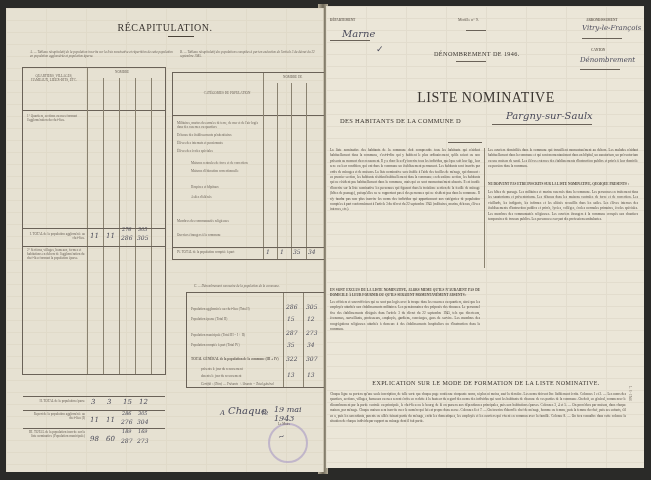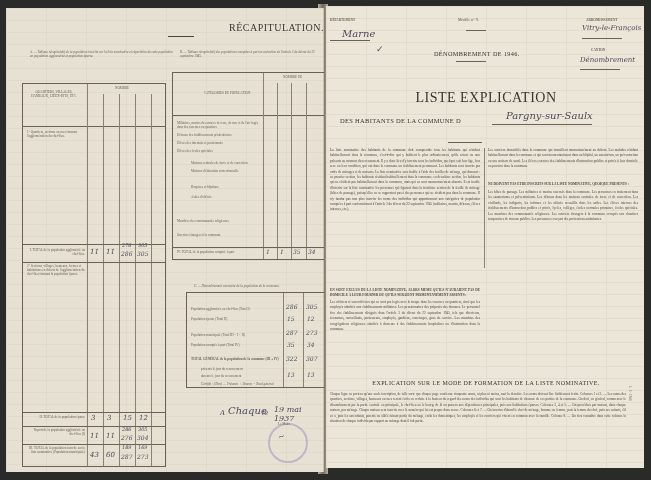--- a/index.html
+++ b/index.html
@@ -3,21 +3,21 @@
 <meta charset="utf-8">
 <style>
 *{box-sizing:border-box;margin:0;padding:0}
 body{width:651px;height:480px;background:#2a2a28;overflow:hidden;position:relative;font-family:"Liberation Serif",serif;color:#3a3530}
 .page{position:absolute;background:#e9e4d6;}
 #left{left:6px;top:8px;width:318px;height:464px;background:#e6e1d2;border-right:1px solid #c9c2b0}
 #right{left:326px;top:6px;width:318px;height:462px;background:#ebe6d8}
 .gutter{position:absolute;left:318px;top:4px;width:10px;height:470px;background:linear-gradient(90deg,#b8b09c,#6e6858,#b8b09c)}
 .grid{position:absolute;inset:0;background-image:linear-gradient(#d9d2c0 1px,transparent 1px),linear-gradient(90deg,#d9d2c0 1px,transparent 1px);background-size:100% 12px,40px 100%;opacity:.45}
 .abs{position:absolute}
-.title{font-size:10px;letter-spacing:.5px;text-align:right}
+.title{font-size:10px;letter-spacing:.5px;text-align:center}
 .small{font-size:4px;line-height:5px;color:#5a5248}
 .tiny{font-size:3.3px;line-height:4.2px;color:#6a6258}
 .box{position:absolute;border:1px solid #6a6258}
 .hr{position:absolute;height:1px;background:#6a6258}
 .vr{position:absolute;width:1px;background:#8a8270}
 .red{color:#c0392b;font-family:"DejaVu Sans",sans-serif;font-style:italic}
 .ink{font-family:"DejaVu Serif",serif;font-style:italic;color:#4a4a5a}
 .cell{position:absolute;font-size:7px;font-family:"DejaVu Serif",serif;font-style:italic;color:#4a4a58}
 .txtblock{position:absolute;font-size:3.4px;line-height:5.4px;color:#4e473e;text-align:justify;overflow:hidden}
 .stamp{position:absolute;border:2px solid #a99ac4;border-radius:50%;opacity:.6}
@@ -29,21 +29,21 @@
 
 <div id="left" class="page">
   <div class="grid"></div>
 
   <div class="abs title" style="left:0;width:318px;top:14px;font-size:10px">RÉCAPITULATION.</div>
   <div class="hr" style="left:162px;top:28px;width:26px;background:#4a4338"></div>
 
   <div class="abs tiny" style="left:24px;top:42px;width:145px;font-style:italic">A. — Tableau récapitulatif de la population inscrite sur la liste nominative et répartition de cette population en population agglomérée et population éparse.</div>
   <div class="abs tiny" style="left:174px;top:42px;width:140px;font-style:italic">B. — Tableau récapitulatif des populations comptées à part en exécution de l'article 3 du décret du 22 septembre 1945.</div>
 
-  <div class="box" style="left:16px;top:75px;width:144px;height:384px;border-width:1.5px">
+  <div class="box" style="left:16px;top:59px;width:144px;height:308px;border-width:1.5px">
     <div class="abs tiny" style="left:6px;top:6px;width:50px;text-align:center">QUARTIERS, VILLAGES, HAMEAUX, LIEUX-DITS, ETC.</div>
     <div class="abs tiny" style="left:92px;top:2px">NOMBRE</div>
     <div class="hr" style="left:0;right:0;top:42px"></div>
     <div class="vr" style="left:64px;top:0;bottom:0"></div>
     <div class="vr" style="left:80px;top:10px;bottom:0"></div>
     <div class="vr" style="left:96px;top:10px;bottom:0"></div>
     <div class="vr" style="left:112px;top:10px;bottom:0"></div>
     <div class="vr" style="left:128px;top:10px;bottom:0"></div>
     <div class="abs tiny" style="left:4px;top:46px;width:58px">1° Quartiers, sections ou rues formant l'agglomération du chef-lieu.</div>
 
@@ -67,21 +67,21 @@
     <div class="hr" style="left:0;right:0;top:342px"></div>
     <div class="abs tiny" style="left:4px;top:344px;width:58px;text-align:right">Report de la population agglomérée au chef-lieu (I)</div>
     <div class="cell" style="left:67px;top:348px">11</div>
     <div class="cell" style="left:83px;top:348px">11</div>
     <div class="cell" style="left:98px;top:350px;font-size:6px">276</div>
     <div class="cell red" style="left:99px;top:342px;font-size:5px">286</div>
     <div class="cell" style="left:114px;top:350px;font-size:6px">304</div>
     <div class="cell red" style="left:115px;top:342px;font-size:5px">305</div>
     <div class="hr" style="left:0;right:0;top:360px"></div>
     <div class="abs tiny" style="left:4px;top:362px;width:58px;text-align:right">III. TOTAL de la population inscrite sur la liste nominative (Population municipale)</div>
-    <div class="cell" style="left:67px;top:367px">43</div>
+    <div class="cell" style="left:67px;top:367px">98</div>
     <div class="cell" style="left:83px;top:367px">60</div>
     <div class="cell" style="left:98px;top:369px;font-size:6px">287</div>
     <div class="cell red" style="left:99px;top:360px;font-size:5px">189</div>
     <div class="cell" style="left:114px;top:369px;font-size:6px">273</div>
     <div class="cell red" style="left:115px;top:360px;font-size:5px">169</div>
   </div>
 
   <div class="box" style="left:166px;top:64px;width:152px;height:188px;border-width:1.5px;border-right:none">
     <div class="abs tiny" style="left:24px;top:18px;width:60px;text-align:center">CATÉGORIES DE POPULATION</div>
     <div class="abs tiny" style="left:110px;top:2px">NOMBRE DE</div>
@@ -130,21 +130,21 @@
     <div class="abs tiny" style="left:14px;top:74px;width:80px">présents le jour du recensement</div>
     <div class="abs tiny" style="left:14px;top:81px;width:80px">absents le jour du recensement</div>
     <div class="cell" style="left:100px;top:78px;font-size:6px">13</div>
     <div class="cell" style="left:120px;top:78px;font-size:6px">13</div>
     <div class="abs tiny" style="left:14px;top:89px;width:80px;font-style:italic">Certifié : (Titre) — Présents + Absents = Total général</div>
   </div>
 
   <div class="abs ink" style="left:214px;top:401px;font-size:7px">A</div>
   <div class="abs ink" style="left:222px;top:397px;font-size:10px">Chaque</div>
   <div class="abs ink" style="left:256px;top:401px;font-size:7px">le</div>
-  <div class="abs ink" style="left:268px;top:397px;font-size:8px">19 mai 1937</div>
+  <div class="abs ink" style="left:268px;top:397px;font-size:8px">19 mai 1943</div>
   <div class="stamp" style="left:262px;top:415px;width:40px;height:40px"></div>
   <div class="abs tiny" style="left:272px;top:414px">Le Maire</div>
   <div class="abs ink" style="left:272px;top:424px;font-size:8px;transform:rotate(-15deg)">~</div>
 </div>
 
 <div id="right" class="page">
   <div class="grid"></div>
 
   <div class="abs tiny" style="left:4px;top:12px;font-weight:bold">DÉPARTEMENT</div>
   <div class="abs ink" style="left:16px;top:22px;font-size:10px">Marne</div>
@@ -158,21 +158,21 @@
   <div class="hr" style="left:256px;top:32px;width:40px"></div>
 
   <div class="abs" style="left:50px;top:38px;font-size:9px;color:#4a4a5a">✓</div>
   <div class="abs" style="left:108px;top:44px;font-size:6.2px;letter-spacing:.4px">DÉNOMBREMENT DE 1946.</div>
   <div class="hr" style="left:130px;top:55px;width:30px"></div>
 
   <div class="abs tiny" style="left:265px;top:42px;font-weight:bold">CANTON</div>
   <div class="abs ink" style="left:254px;top:50px;font-size:7px">Dénombrement</div>
   <div class="hr" style="left:254px;top:63px;width:40px"></div>
 
-  <div class="abs" style="left:0;width:320px;top:84px;text-align:center;font-size:14px;letter-spacing:.5px">LISTE EXPLICATION</div>
+  <div class="abs" style="left:0;width:320px;top:84px;text-align:center;font-size:14px;letter-spacing:.5px">LISTE NOMINATIVE</div>
   <div class="abs" style="left:14px;top:111px;font-size:6.5px;letter-spacing:.3px">DES HABITANTS DE LA COMMUNE D</div>
   <div class="abs ink" style="left:180px;top:104px;font-size:10px">Pargny-sur-Saulx</div>
   <div class="hr" style="left:166px;top:118px;width:100px"></div>
   <div class="hr" style="left:122px;top:136px;width:34px"></div>
 
   <div class="txtblock" style="left:4px;top:142px;width:150px;height:112px">
     <span>La liste nominative des habitants de la commune doit comprendre tous les habitants qui résident habituellement dans la commune, c'est-à-dire qui y habitent le plus ordinairement, qu'ils soient ou non présents au moment du recensement. Il y a donc lieu d'y inscrire tous les individus, quel que soit leur âge, leur sexe ou leur condition, qui ont dans la commune un établissement permanent. Les habitants sont inscrits par ordre de ménages et de maisons. La liste nominative sera établie à l'aide des feuilles de ménage, qui donnent : en premier section, les habitants résidant habituellement dans la commune; en deuxième section, les habitants qui ne résident pas habituellement dans la commune, mais qui en sont momentanément absents.</span>
     <span>Il est inutile d'inscrire sur la liste nominative les personnes qui figurent dans la troisième section de la feuille de ménage (hôtes de passage), puisqu'elles ne se rapportent pas à des personnes qui ne résident pas dans la commune. Il n'y faudra pas non plus inscrire les noms des individus qui appartiennent aux catégories de population comptées à part conformément à l'article 3 du décret du 22 septembre 1945 (militaires, marins, détenus, élèves internes, etc.).</span>
   </div>
   <div class="vr" style="left:158px;top:142px;height:120px"></div>

